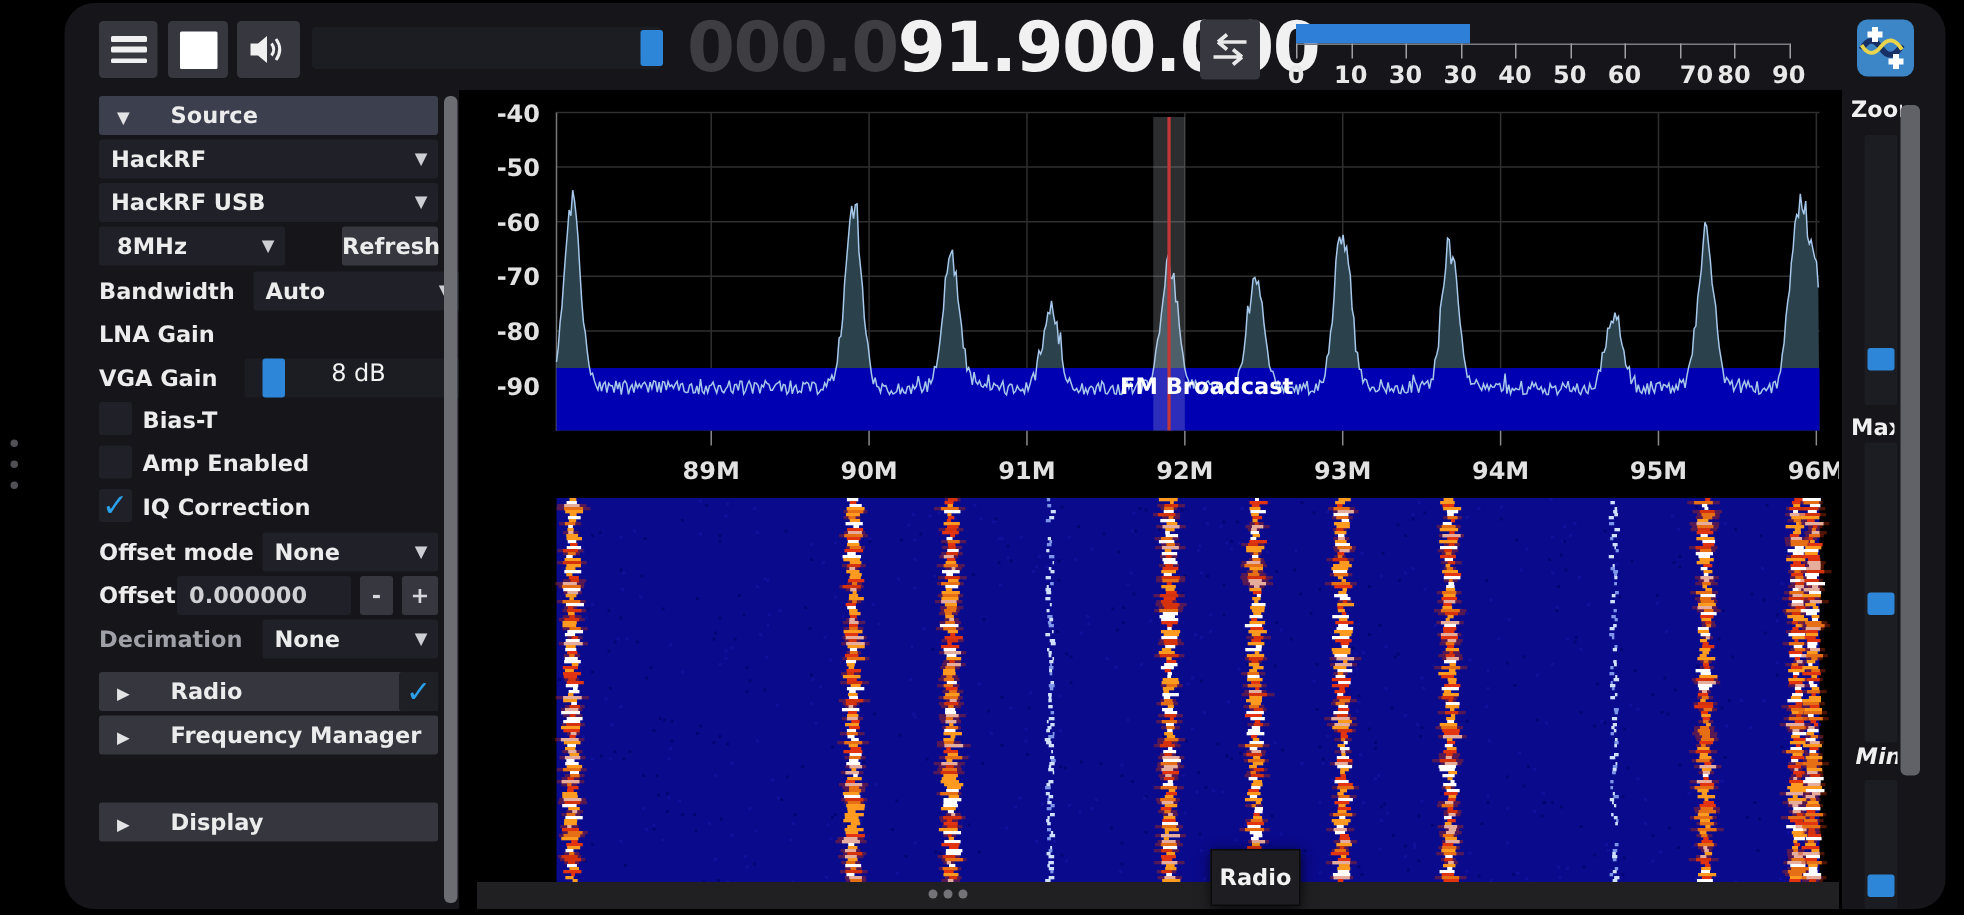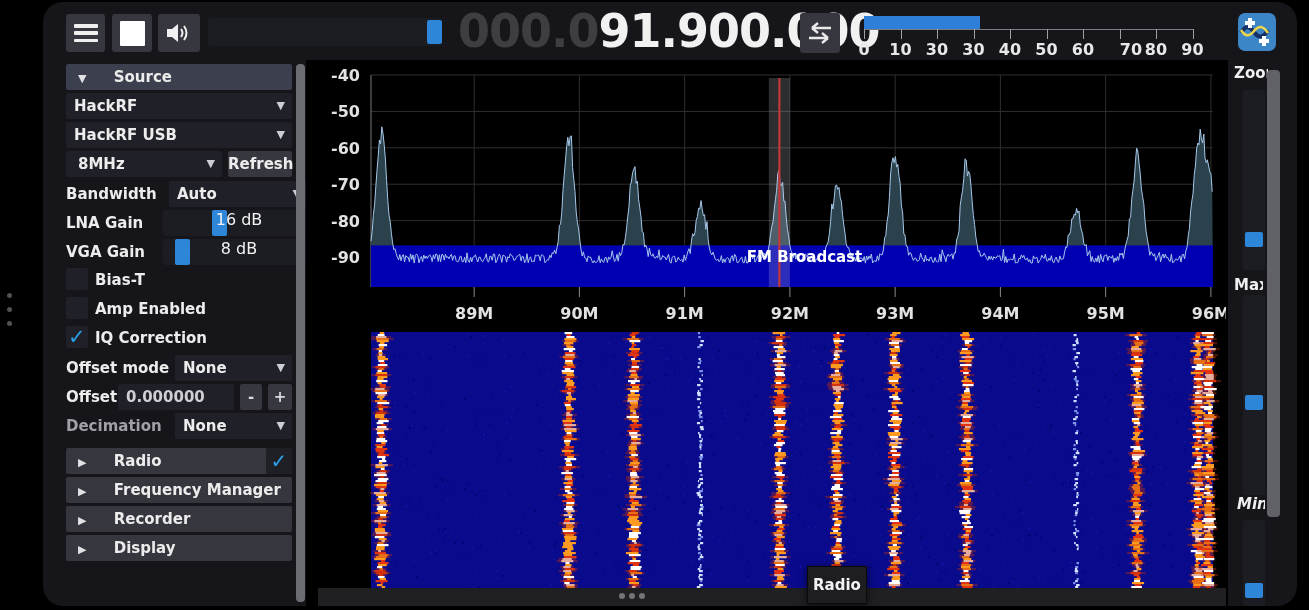--- a/index.html
+++ b/index.html
@@ -146,39 +146,35 @@
 
     <div class="row dd" style="top:91px;">
       <span>HackRF</span>
       <span class="arr">▼</span>
     </div>
     <div class="row dd" style="top:120px;">
       <span>HackRF USB</span>
       <span class="arr">▼</span>
     </div>
 
-    <div class="row dd" style="top:149px;width:156px;padding-left:12px;">
+    <div class="row dd" style="top:149px;width:124px;padding-left:12px;">
       <span>8MHz</span>
       <span class="arr">▼</span>
     </div>
     <div class="row btnish" style="top:149px;left:185px;width:64px;">Refresh</div>
 
     <div class="row" style="top:179px;">
       <span>Bandwidth</span>
     </div>
     <div class="row dd" style="top:179px;left:126px;width:139px;">
       <span>Auto</span>
       <span class="arr">▼</span>
     </div>
 
     <div class="row" style="top:208px;">LNA Gain</div>
-    <div class="slider" style="top:208px;left:120px;width:152px;">
-      <div class="handle" style="left:49px;"></div>
-      <div class="sl-val">16 dB</div>
-    </div>
     <div class="row" style="top:237px;">VGA Gain</div>
     <div class="slider" style="top:237px;left:120px;width:152px;">
       <div class="handle" style="left:12px;"></div>
       <div class="sl-val">8 dB</div>
     </div>
 
     <div class="checkbox" style="top:266px;"></div>
     <div class="cb-lab" style="top:266px;">Bias-T</div>
     <div class="checkbox" style="top:295px;"></div>
     <div class="cb-lab" style="top:295px;">Amp Enabled</div>
@@ -207,24 +203,20 @@
     <div class="row modrow" style="top:446px;">
       <span class="tri" style="margin-left:12px;">▶</span>
       <span style="margin-left:22px;">Radio</span>
       <div class="modcheck checked">
         <span class="mark">✓</span>
         </div>
     </div>
     <div class="row modrow" style="top:475px;">
       <span class="tri" style="margin-left:12px;">▶</span>
       <span style="margin-left:22px;">Frequency Manager</span>
-    </div>
-    <div class="row modrow" style="top:504px;">
-      <span class="tri" style="margin-left:12px;">▶</span>
-      <span style="margin-left:22px;">Recorder</span>
     </div>
     <div class="row modrow" style="top:533px;">
       <span class="tri" style="margin-left:12px;">▶</span>
       <span style="margin-left:22px;">Display</span>
     </div>
 
     <div class="abs scrollbar" style="left:253px;top:62px;width:9px;height:538px;"></div>
 
     <div class="abs" id="main-black"></div>
     <svg class="abs" id="fft" style="left:275px;top:58px;" width="908" height="272">

